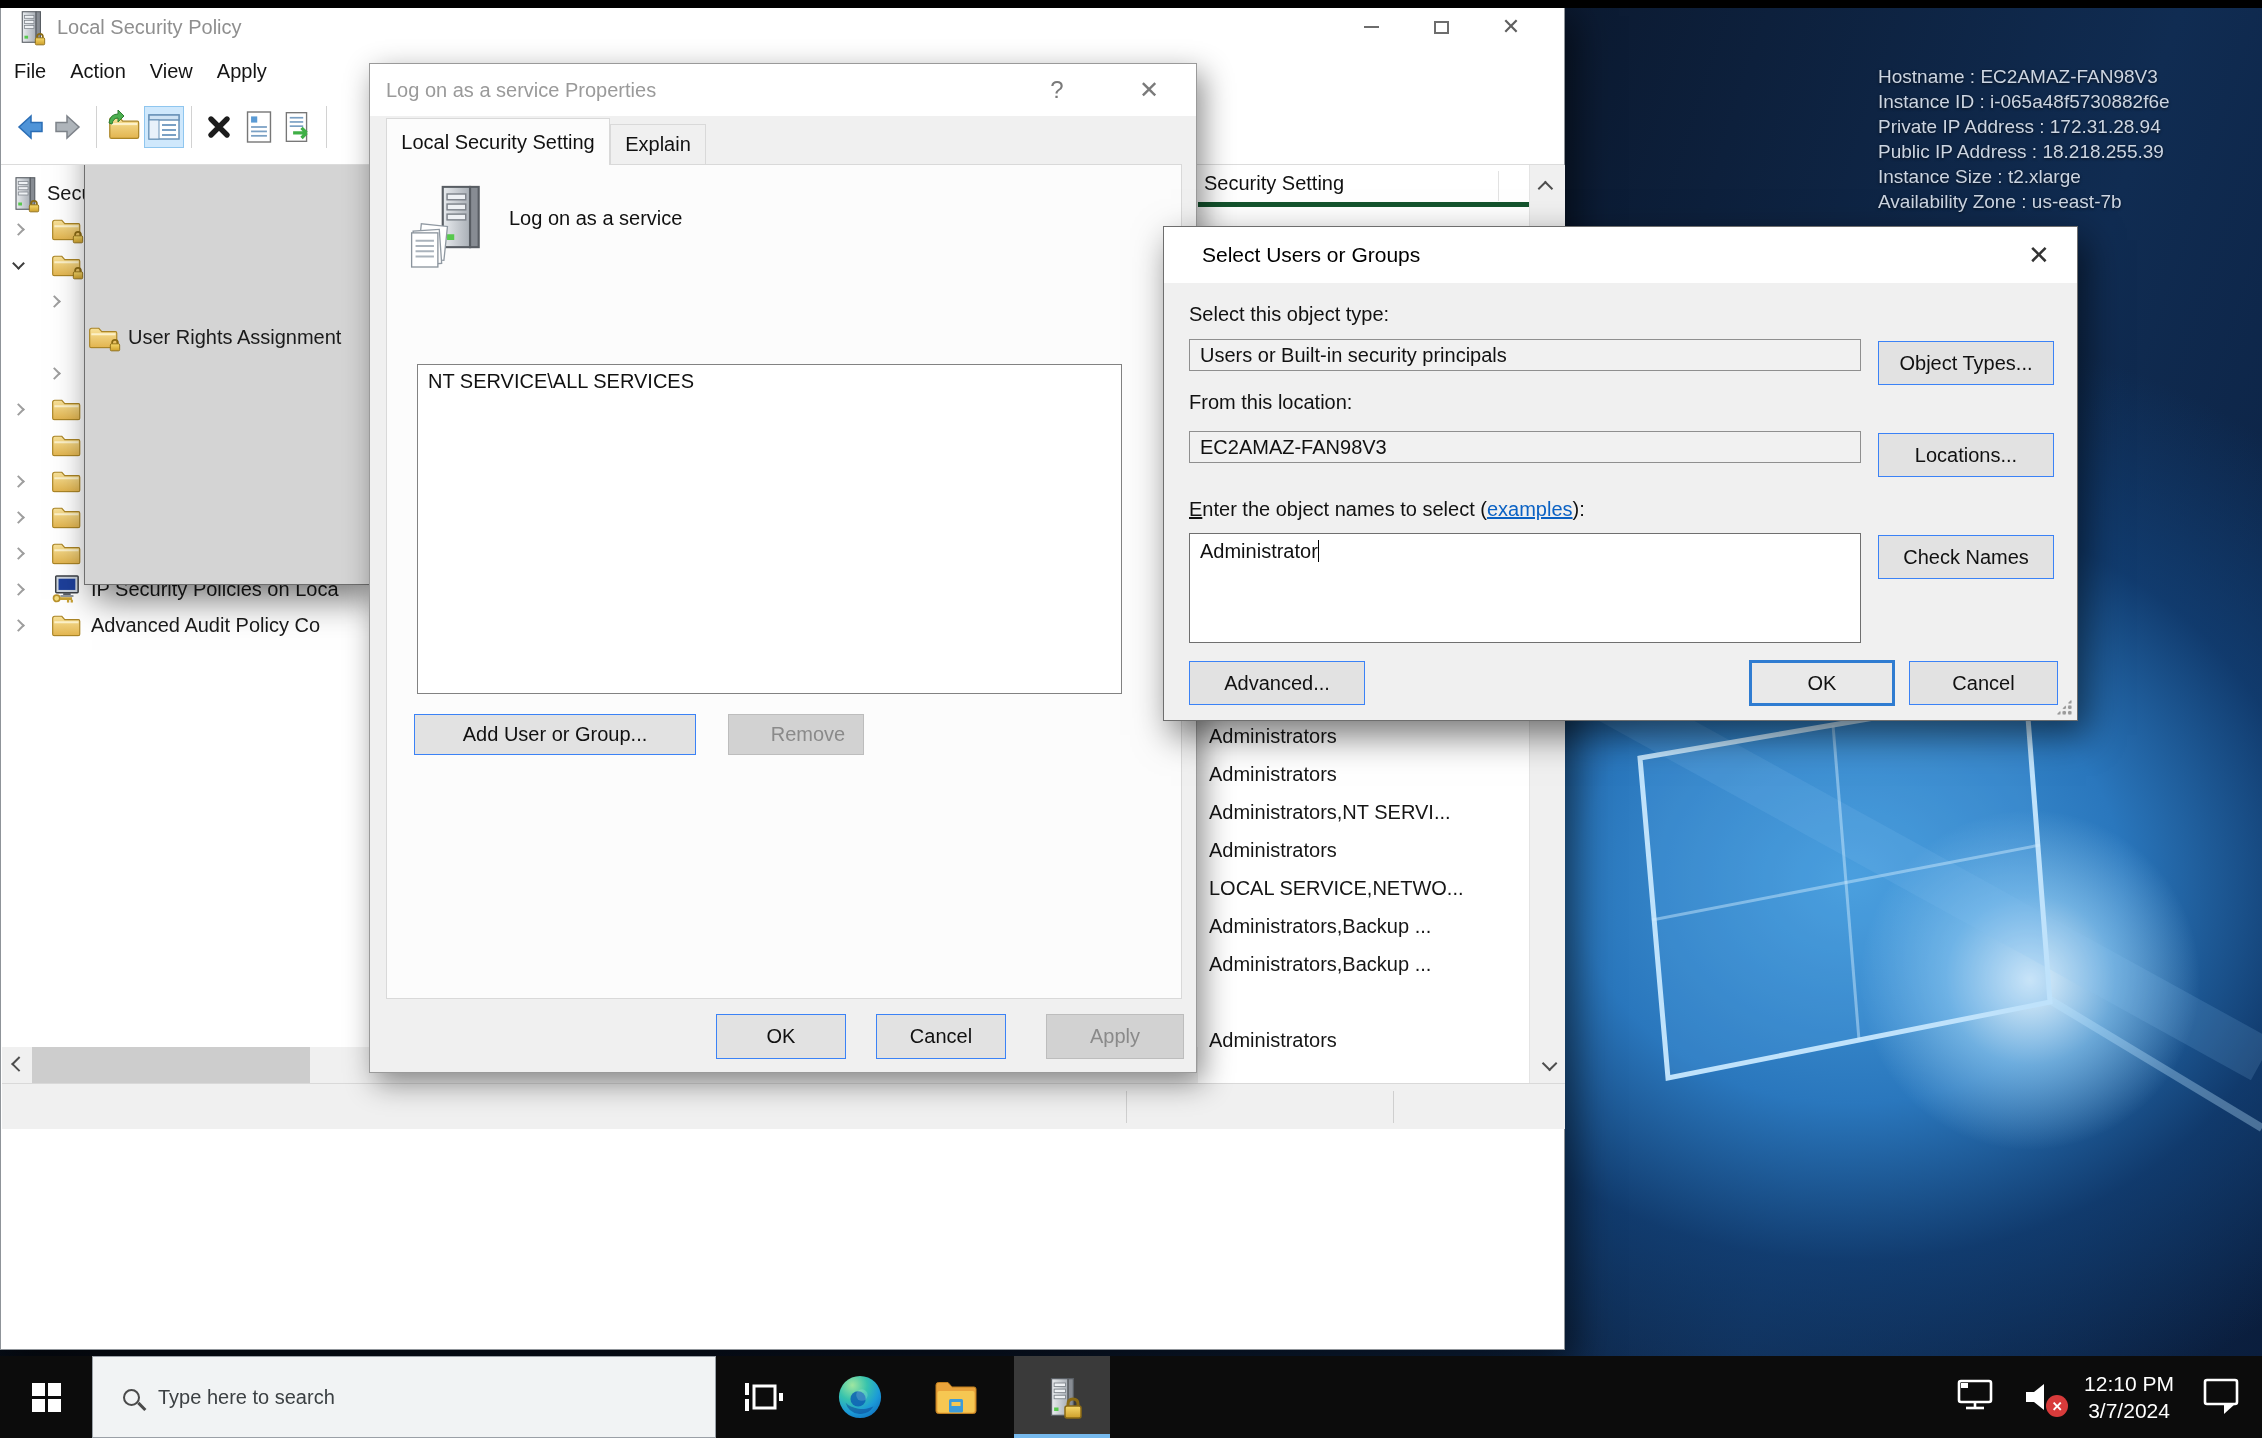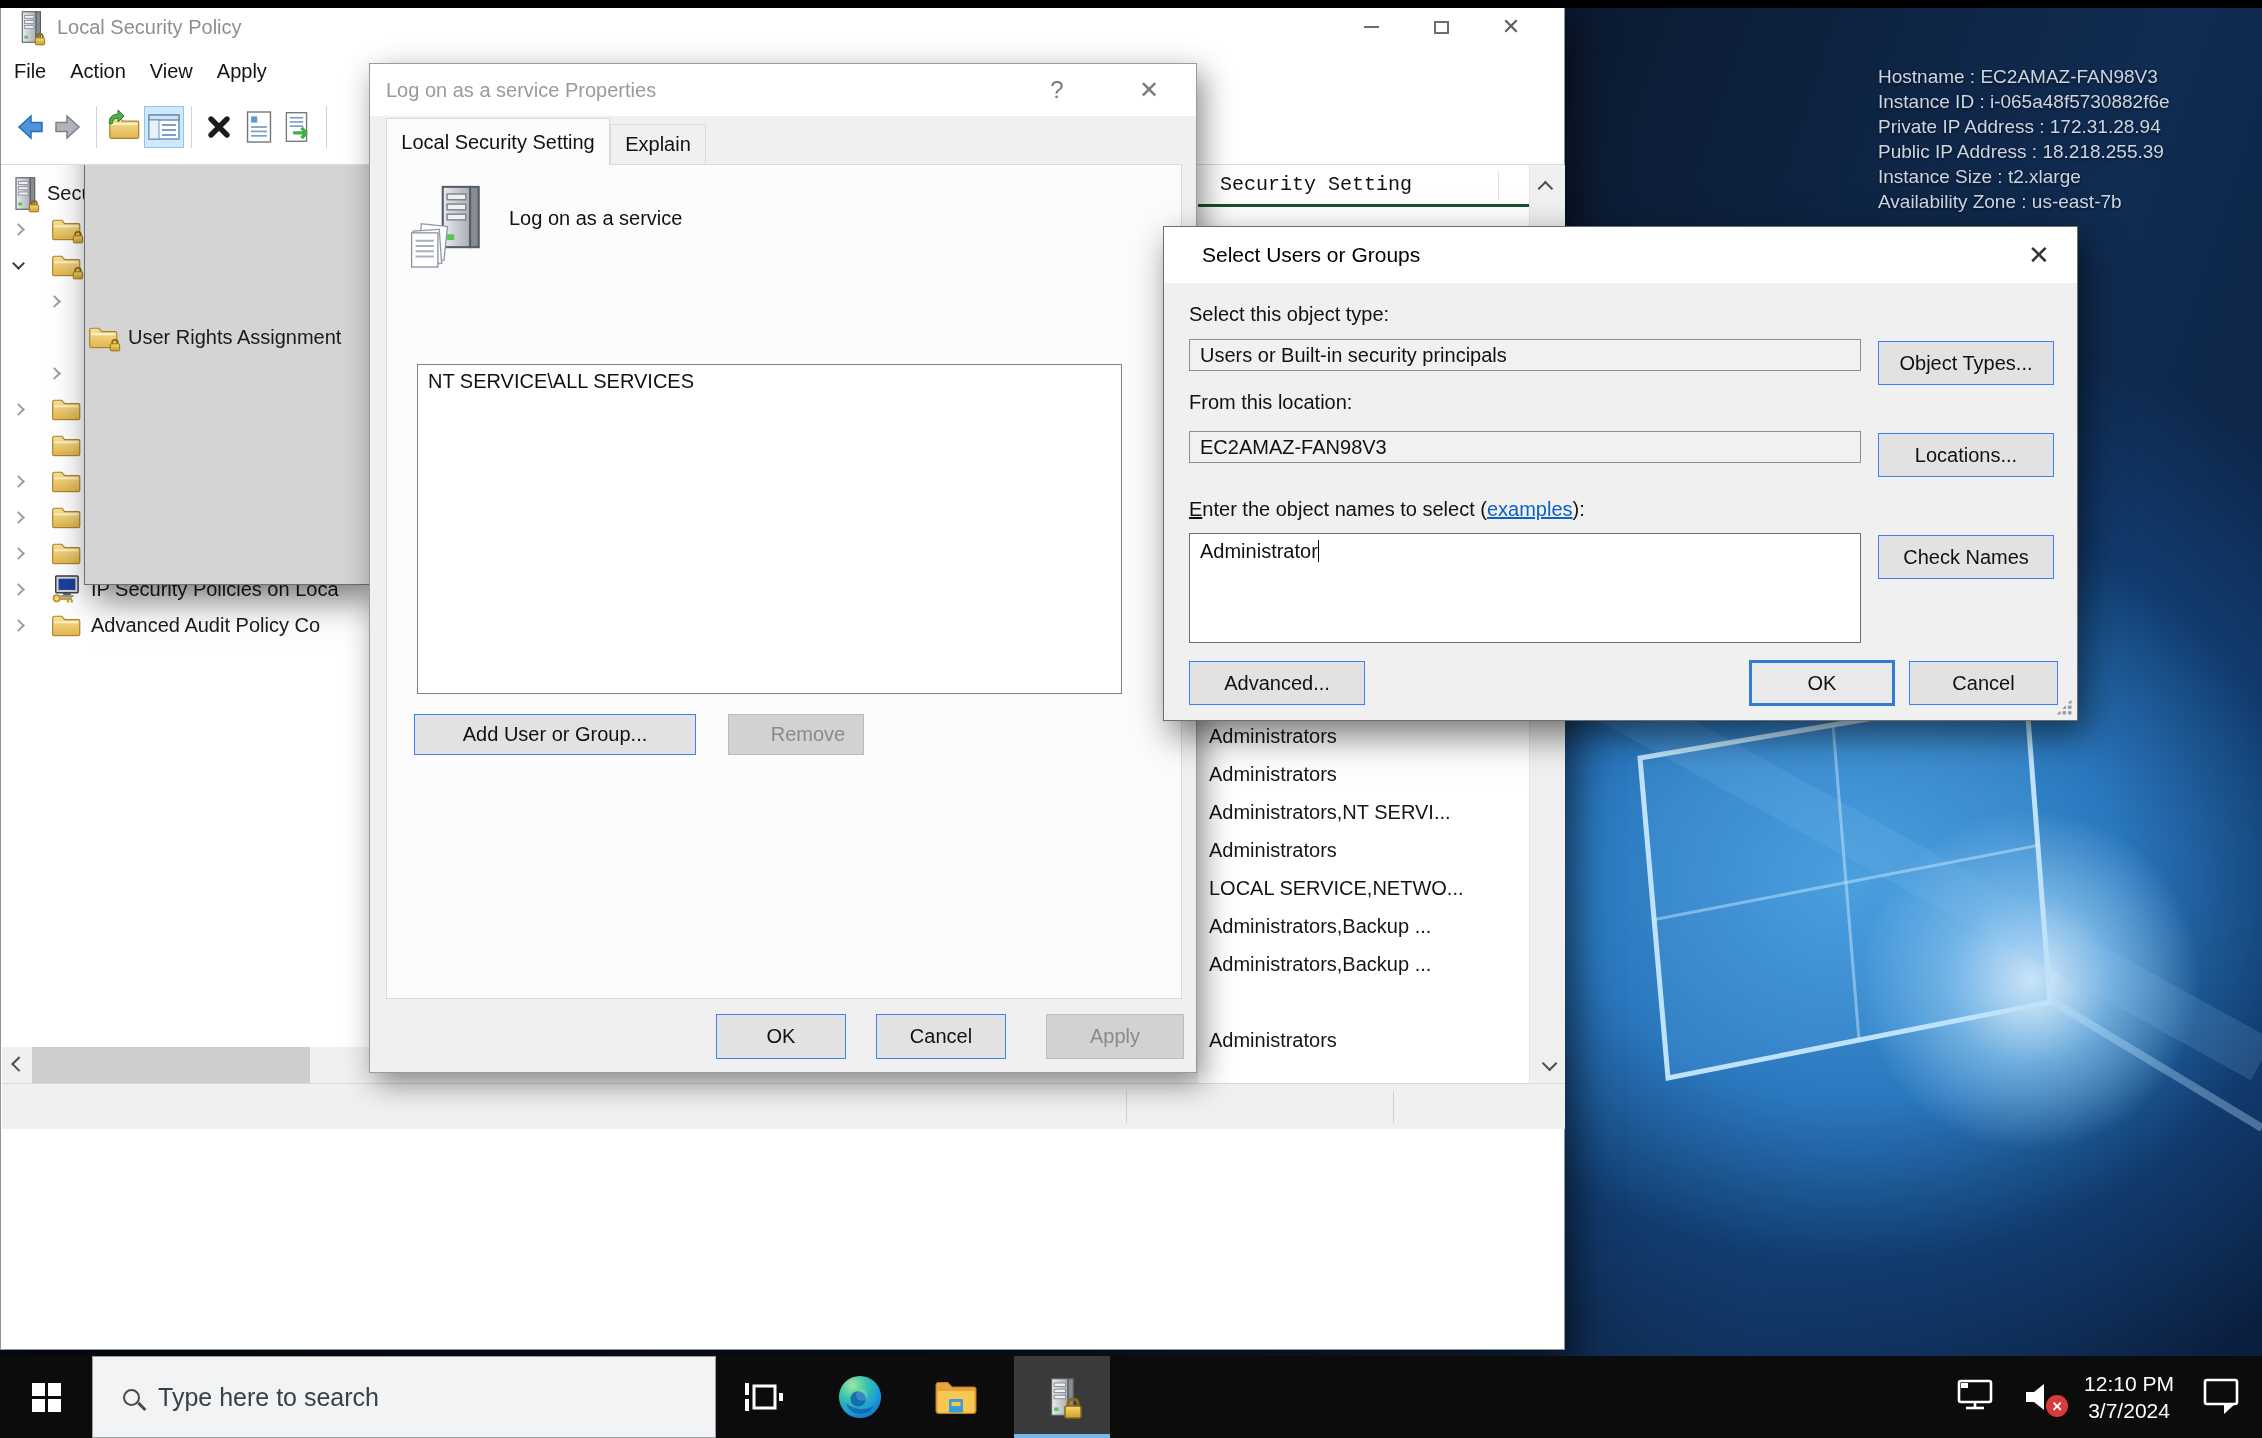--- a/index.html
+++ b/index.html
@@ -61,22 +61,22 @@
   .tree-row.lvl2 { padding-left:48px; }
   .chev-slot { width:34px; flex:none; display:inline-flex; align-items:center; }
   .row-core { display:flex; align-items:center; gap:10px; padding:3px 10px 3px 3px; min-width:0; }
   .row-core.sel { background:#d4d4d4; flex:1; }
   .i-folder { width:30px; height:24px; }
   .i-server { width:24px; height:33px; }
   .i-ipsec  { width:30px; height:28px; }
   .tree-label { white-space:nowrap; }
 
   .results-pane { position:absolute; left:1197px; top:164px; width:367px; height:918px; background:#fff; }
-  .res-header { position:absolute; left:0; top:0; width:331px; height:42px; border-bottom:3px solid #14532d;
-                display:flex; align-items:center; padding-left:22px; font-size:20px; color:#111; background:#fff;font-family:Liberation Mono, monospace; }
+  .res-header { position:absolute; left:0; top:0; width:331px; height:42px; border-bottom:5px solid #14532d;
+                display:flex; align-items:center; padding-left:6px; font-size:20px; color:#111; background:#fff; }
   .col-sep { position:absolute; left:300px; top:6px; height:30px; width:1px; background:#e2e2e2; }
   .result-rows { position:absolute; left:0; top:552px; width:331px; }
   .result-row { height:38px; display:flex; align-items:center; padding-left:11px; font-size:20px;
                 color:#161616; white-space:nowrap; overflow:hidden; }
   .vscroll { position:absolute; right:0; top:0; width:36px; height:918px; background:#f0f0f0; border-left:1px solid #e4e4e4; }
   .vs-up   { position:absolute; top:0; left:0; right:0; height:42px; display:flex; align-items:center; justify-content:center; }
   .vs-down { position:absolute; bottom:0; left:0; right:0; height:36px; display:flex; align-items:center; justify-content:center; }
 
   .hscroll { position:absolute; left:1px; top:1046px; width:1196px; height:36px; background:#f0f0f0; }
   .hs-left { position:absolute; left:0; top:0; width:30px; height:36px; display:flex; align-items:center; justify-content:center; }
@@ -130,21 +130,21 @@
           background-image:radial-gradient(circle, #9a9a9a 1.8px, transparent 2.1px);
           background-size:5.5px 5.5px; clip-path:polygon(100% 0, 100% 100%, 0 100%); }
 
   
   .taskbar { position:absolute; left:0; top:1356px; width:2262px; height:82px; background:#0c0c0c;
              z-index:6; display:flex; align-items:stretch; }
   .start { width:92px; display:flex; align-items:center; justify-content:center; flex:none; }
   .winlogo { display:grid; grid-template-columns:13px 13px; grid-template-rows:13px 13px; gap:3px; }
   .winlogo i { background:#fff; }
   .searchbox { width:624px; background:#f1f3f4; border:1px solid #9aa0a6; display:flex; align-items:center;
-               gap:18px; padding-left:30px; color:#3c4043; font-size:25px; flex:none; }
+               gap:18px; padding-left:30px; color:#3c4043; font-size:20px; flex:none; }
   .mag { width:17px; height:17px; border:2.5px solid #4a4a4a; border-radius:50%; position:relative; flex:none; }
   .mag::after { content:""; position:absolute; width:10px; height:2.5px; background:#4a4a4a;
                 right:-9px; bottom:-4px; transform:rotate(45deg); }
   .tb-item { width:96px; height:82px; display:flex; align-items:center; justify-content:center; flex:none; position:relative; }
   .tb-item.active { background:#3a3a3a; margin-left:10px; }
   .tb-item.active::after { content:""; position:absolute; left:0; right:0; bottom:0; height:4px; background:#76b9ed; }
   .tray { margin-left:auto; display:flex; align-items:center; gap:26px; padding-right:18px; }
   .clock { text-align:center; color:#fff; font-size:21px; line-height:27px; }
   .volwrap { position:relative; display:inline-flex; }
   .mutebadge { position:absolute; right:-10px; bottom:-2px; width:22px; height:22px; border-radius:50%;

